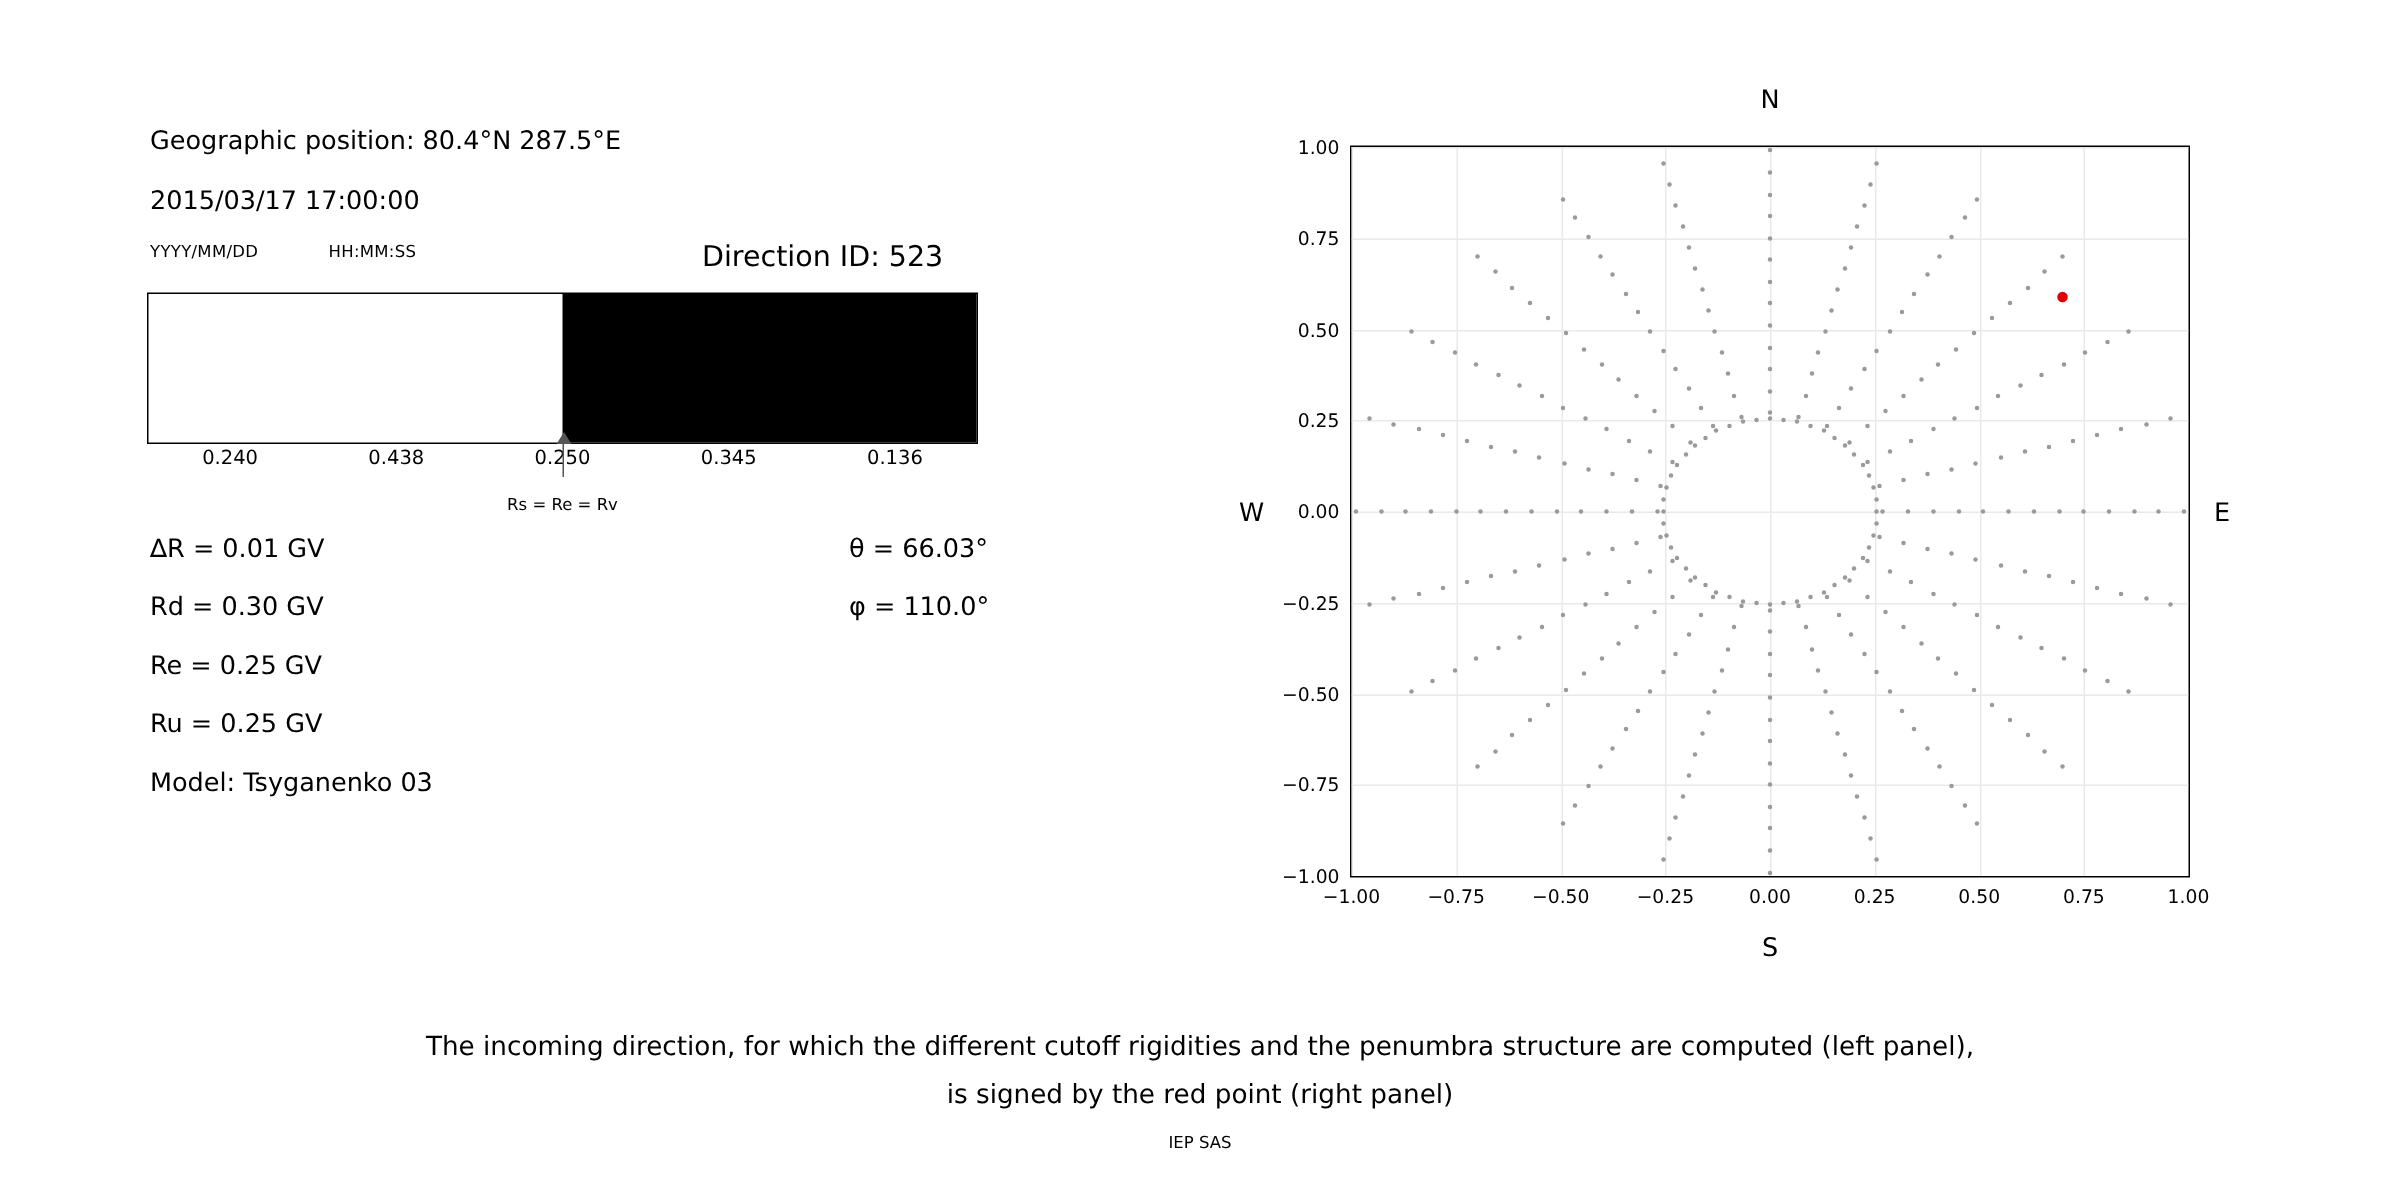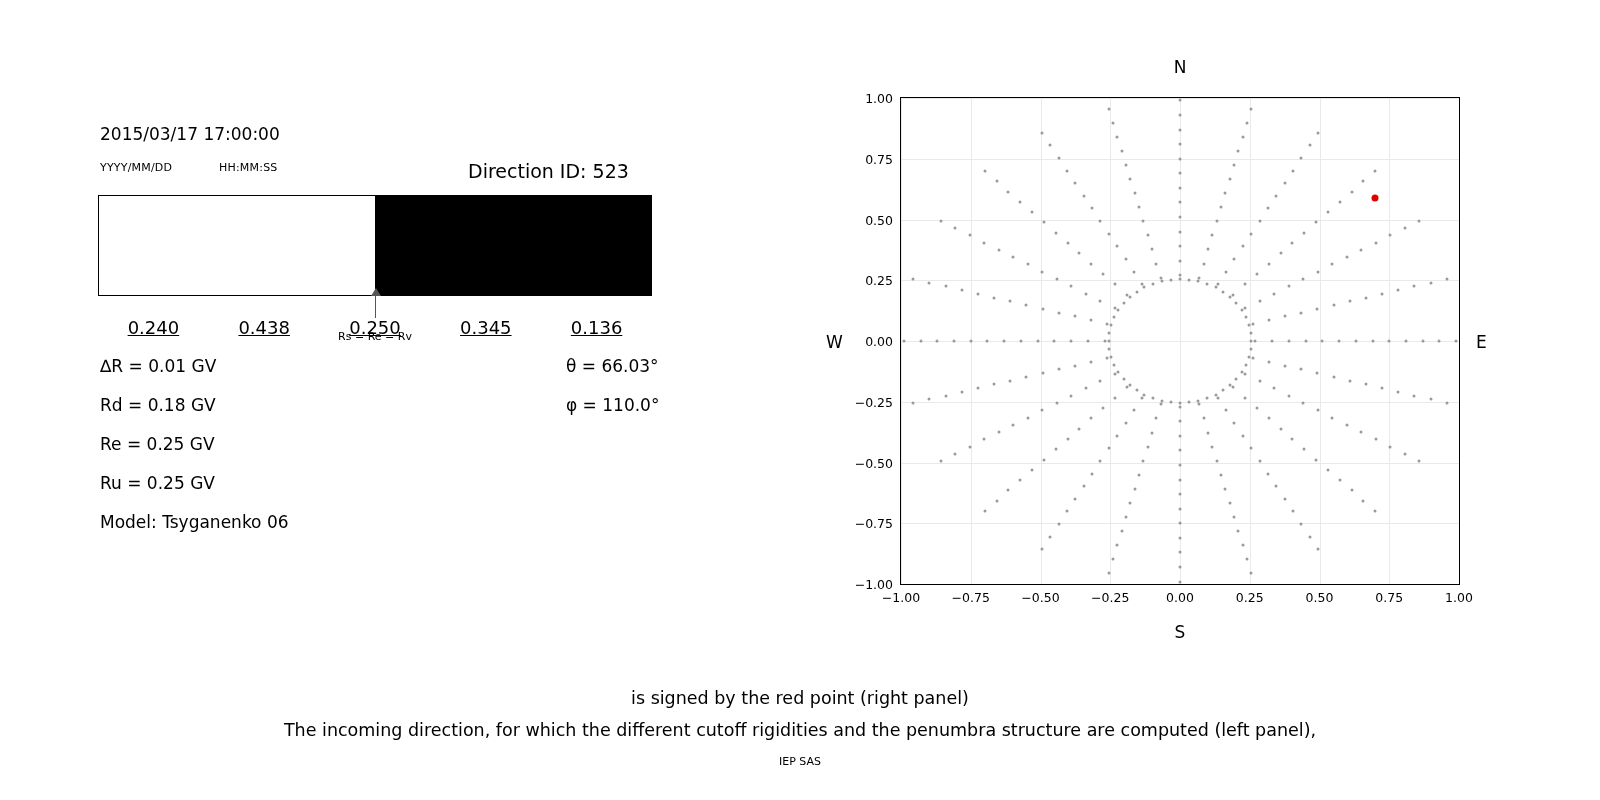--- a/index.html
+++ b/index.html
@@ -83,25 +83,24 @@
   }
   #penumbra-axis {
     position: absolute;
     left: 98px;
     top: 296px;
     width: 554px;
     height: 22px;
   }
   #penumbra-axis .tick-label {
     position: absolute;
-    top: 21px;
-    font-size: 18px;
+    top: 2px;
+    font-size: 13px;
     transform: translateX(-50%);
     white-space: nowrap;
-    text-decoration: underline;
   }
   #rs-arrow {
     position: absolute;
     left: 374px;
     top: 290px;
     width: 1px;
     height: 28px;
     background: #555555;
   }
   #rs-arrow-head {
@@ -213,44 +212,45 @@
     width: 1600px;
     text-align: center;
     font-size: 11px;
   }
 </style>
 </head>
 <body>
 
 <div class="panel" id="left-panel">
 
+  <div id="geo-position">Geographic position: 80.4°N 287.5°E</div>
   <div id="datetime-line">2015/03/17 17:00:00</div>
   <div id="fmt-date">YYYY/MM/DD</div>
   <div id="fmt-time">HH:MM:SS</div>
   <div id="direction-id">Direction ID: 523</div>
 
   <div id="penumbra-plot">
     <div id="penumbra-black" style="left: 50%; width: 50%;"></div>
   </div>
   <div id="penumbra-axis">
       <div class="tick-label" style="left: 55.4px;">0.240</div>
       <div class="tick-label" style="left: 166.2px;">0.438</div>
       <div class="tick-label" style="left: 277px;">0.250</div>
       <div class="tick-label" style="left: 387.8px;">0.345</div>
       <div class="tick-label" style="left: 498.6px;">0.136</div>
     </div>
   <div id="rs-arrow" style="left: 375px;"></div>
   <div id="rs-arrow-head" style="left: 371px;"></div>
   <div id="rs-label" style="left: 375px;">Rs = Re = Rv</div>
 
   <div class="param" id="p-dr">∆R = 0.01 GV</div>
-  <div class="param" id="p-rd">Rd = 0.18 GV</div>
+  <div class="param" id="p-rd">Rd = 0.30 GV</div>
   <div class="param" id="p-re">Re = 0.25 GV</div>
   <div class="param" id="p-ru">Ru = 0.25 GV</div>
-  <div class="param" id="p-model">Model: Tsyganenko 06</div>
+  <div class="param" id="p-model">Model: Tsyganenko 03</div>
   <div class="param" id="p-theta">θ = 66.03°</div>
   <div class="param" id="p-phi">φ = 110.0°</div>
 </div>
 
 <div class="panel" id="right-panel">
   <div class="compass" id="compass-n">N</div>
   <div class="compass" id="compass-s">S</div>
   <div class="compass" id="compass-w">W</div>
   <div class="compass" id="compass-e">E</div>
 
@@ -649,16 +649,16 @@
     <div class="ax-ylabel" style="left: 45px; width: 48px; top: 462.5px;">−0.50</div>
     <div class="ax-ylabel" style="left: 45px; width: 48px; top: 401.75px;">−0.25</div>
     <div class="ax-ylabel" style="left: 45px; width: 48px; top: 341px;">0.00</div>
     <div class="ax-ylabel" style="left: 45px; width: 48px; top: 280.25px;">0.25</div>
     <div class="ax-ylabel" style="left: 45px; width: 48px; top: 219.5px;">0.50</div>
     <div class="ax-ylabel" style="left: 45px; width: 48px; top: 158.75px;">0.75</div>
     <div class="ax-ylabel" style="left: 45px; width: 48px; top: 98px;">1.00</div>
   </div>
 
 <div id="caption">
+  <div>The incoming direction, for which the different cutoff rigidities and the penumbra structure are computed (left panel),</div>
   <div>is signed by the red point (right panel)</div>
-  <div>The incoming direction, for which the different cutoff rigidities and the penumbra structure are computed (left panel),</div>
 </div>
 <div id="footer">IEP SAS</div>
 
 </body></html>

